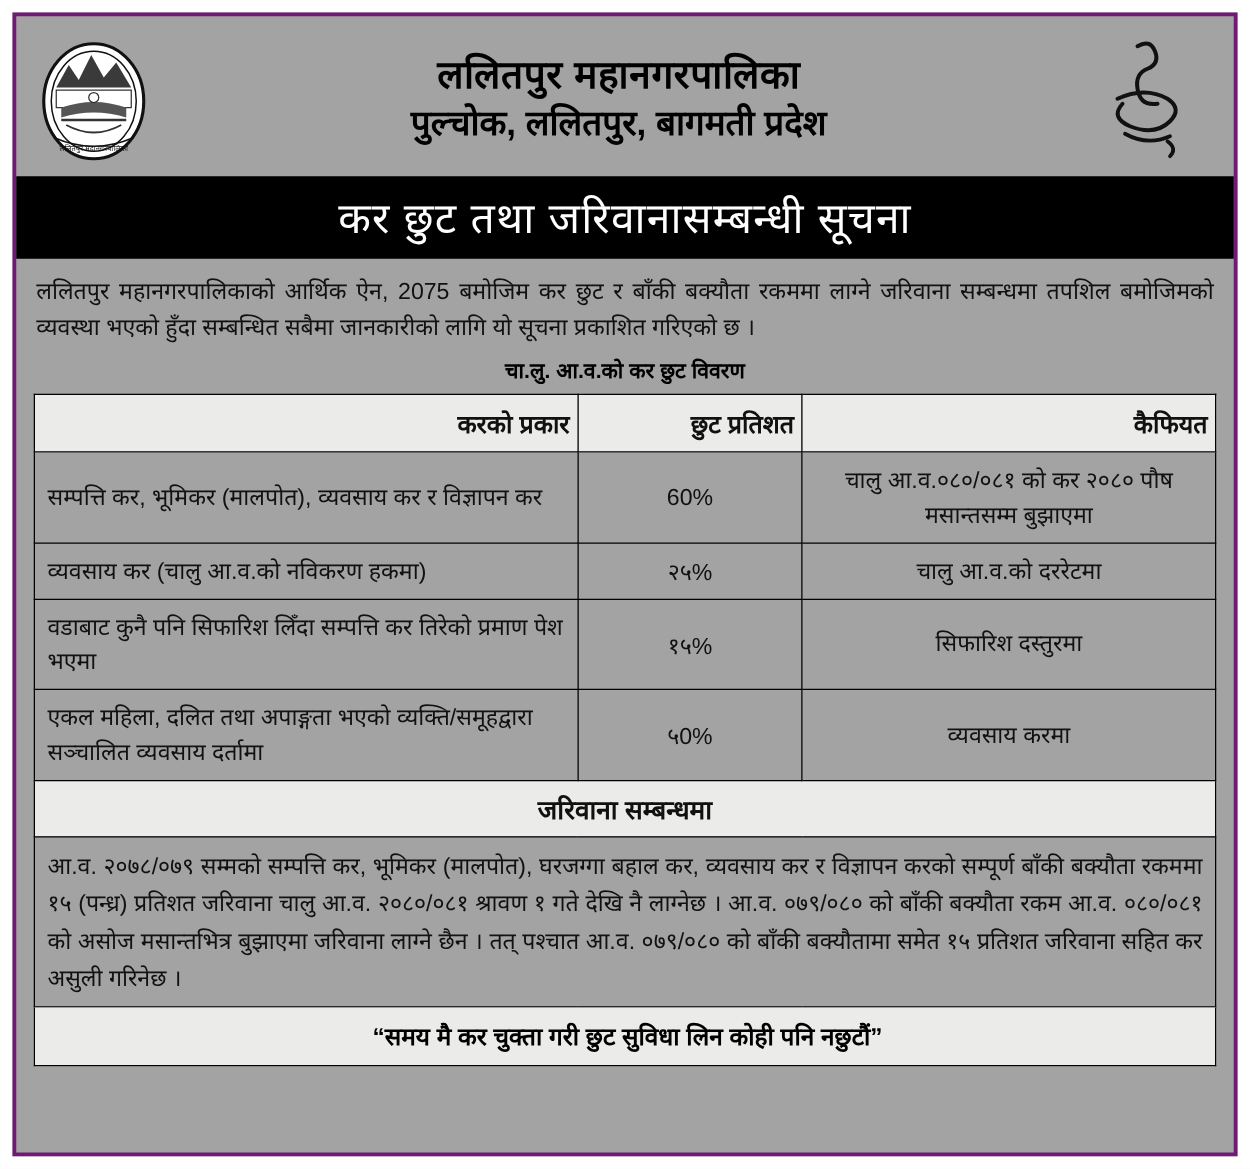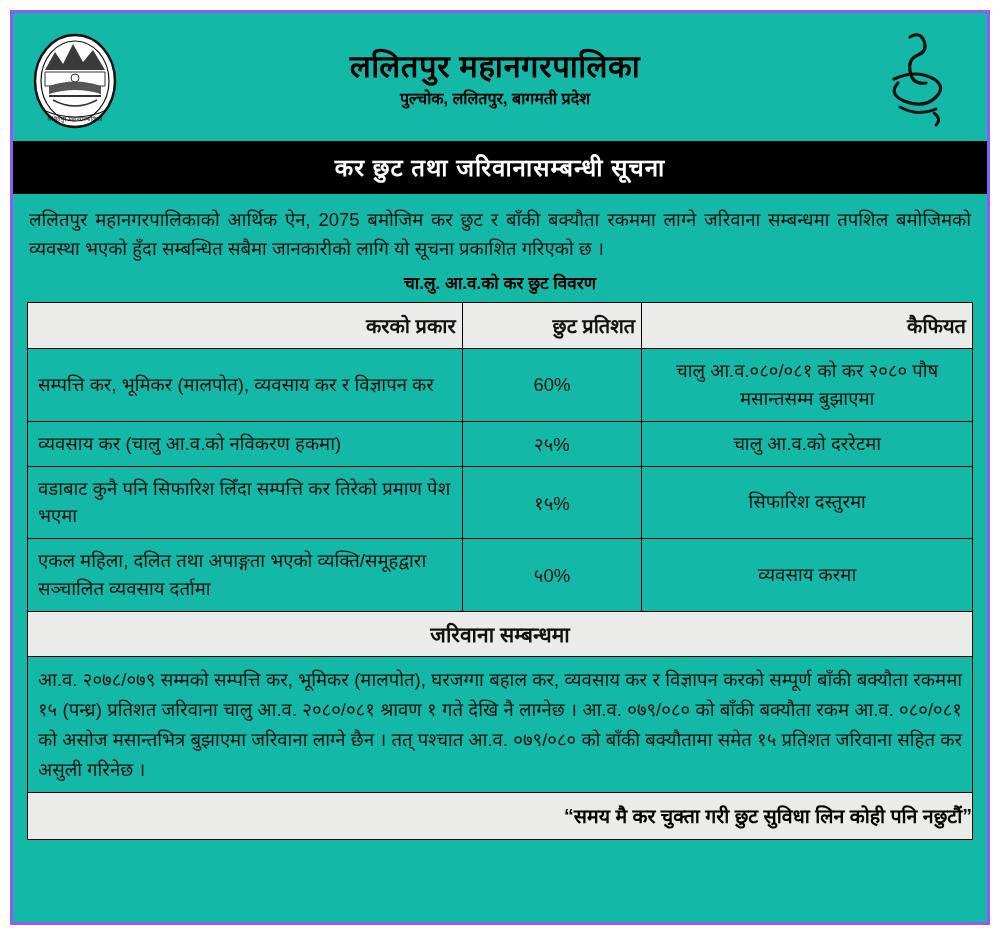--- a/index.html
+++ b/index.html
@@ -18,22 +18,22 @@
     background: #ffffff;
     overflow: hidden;
   }
   .notice {
     position: absolute;
     left: 10px;
     top: 10px;
     width: 980px;
     height: 915px;
     box-sizing: border-box;
-    border: 3px solid #8b5cf6;
-    background: #14b8a6;
+    border: 3px solid #701a75;
+    background: #a3a3a3;
     display: flex;
     flex-direction: column;
   }
   
   .header {
     display: flex;
     align-items: center;
     padding: 10px 14px 6px 14px;
     height: 128px;
     box-sizing: border-box;
@@ -59,39 +59,39 @@
     letter-spacing: .5px;
     color: #000;
   }
   .org-line2 {
     font-size: 31px;
     font-weight: bold;
     letter-spacing: .5px;
     color: #000;
   }
   .org-line3 {
-    font-size: 16px;
+    font-size: 28px;
     font-weight: bold;
     margin-top: 5px;
     color: #000;
   }
   .calligraphy {
     width: 110px;
     flex: 0 0 110px;
     display: flex;
     align-items: center;
     justify-content: center;
   }
   
   .title-bar {
     background: #000;
     color: #fff;
     text-align: center;
-    font-size: 24px;
-    font-weight: bold;
+    font-size: 34px;
+    font-weight: normal;
     letter-spacing: 1px;
     padding: 9px 0 11px 0;
   }
   
   .intro {
     padding: 12px 16px 2px 16px;
     font-size: 18.5px;
     line-height: 1.55;
     color: #111;
     text-align: justify;
@@ -141,21 +141,21 @@
     font-size: 18.5px;
     line-height: 1.62;
     padding: 10px 12px 12px 12px;
   }
   
   .slogan {
     margin: 0 14px 0 14px;
     border: 1.5px solid #000;
     border-top: none;
     background: #ebebe9;
-    text-align: right;
+    text-align: center;
     font-size: 19.5px;
     font-weight: bold;
     padding: 9px 0 10px 4px;
     color: #000;
   }
   .spacer { flex: 1 1 auto; }
 </style>
 </head>
 <body>
 

